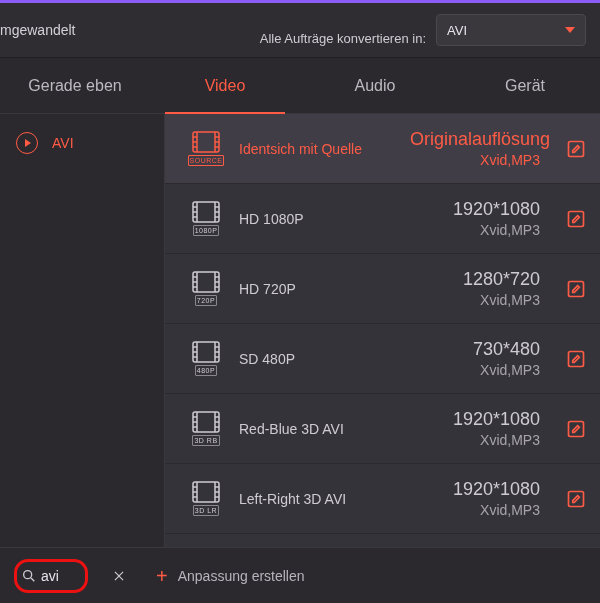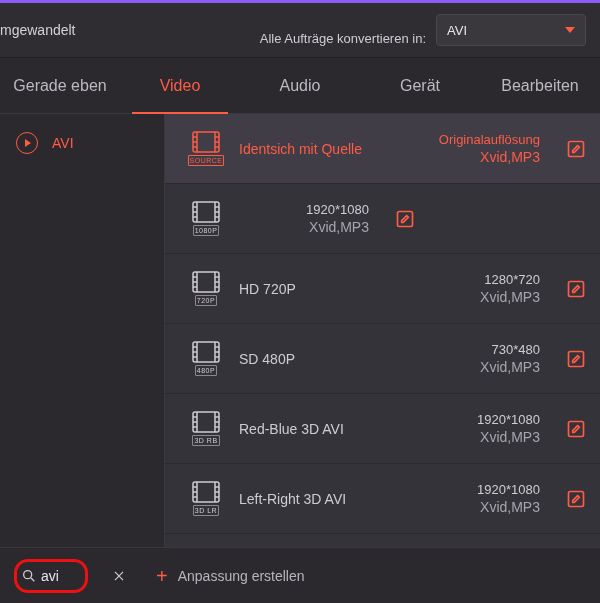--- a/index.html
+++ b/index.html
@@ -26,21 +26,21 @@
   .row.active { background:#403d47; }
   .row.active .row-title { color:#ff5b45; }
   .row.active .row-res { color:#ff5b45; }
   .row.active .film svg { stroke:#ff5b45; }
   .row.active .film-label { color:#ff5b45; border-color:#ff5b45; }
   .film { width:34px; display:flex; flex-direction:column; align-items:center; gap:2px; }
   .film svg { stroke:#cfcbd3; }
   .film-label { font-size:7px; letter-spacing:0.5px; color:#cfcbd3; border:1px solid #8a878e; padding:0 1px; line-height:9px; border-radius:1px; }
   .row-title { flex:1; font-size:14px; color:#cfcbd3; }
   .row-meta { width:130px; text-align:right; display:flex; flex-direction:column; gap:2px; }
-  .row-res { font-size:13px; color:#cfcbd3; }
+  .row-res { font-size:18px; color:#cfcbd3; }
   .row-codec { font-size:14px; color:#a8a4ad; }
   .row.active .row-codec { color:#ff5b45; }
   .edit-btn { width:20px; height:20px; margin-left:10px; cursor:pointer; }
   .edit-btn svg { stroke:#ff5b45; }
   .footer { height:56px; background:#2b292d; border-top:1px solid #3a383d; display:flex; align-items:center; padding:0 14px; gap:14px; }
   .search-wrap { position:relative; display:flex; align-items:center; gap:4px; border:3px solid #e11; border-radius:14px; padding:2px 6px 2px 4px; height:34px; }
   .search-icon { width:16px; height:16px; stroke:#cfcbd3; }
   .search-input { background:transparent; border:none; outline:none; color:#e7e3eb; font-size:14px; width:38px; caret-color:#e7e3eb; }
   .clear-btn { margin-left:8px; width:18px; height:18px; display:flex; align-items:center; justify-content:center; cursor:pointer; }
   .clear-btn svg { stroke:#cfcbd3; }
@@ -70,23 +70,20 @@
       </div>
       <div class="tab active">
         <span>Video</span>
       </div>
       <div class="tab">
         <span>Audio</span>
       </div>
       <div class="tab">
         <span>Gerät</span>
       </div>
-      <div class="tab">
-        <span>Bearbeiten</span>
-      </div>
     </div>
 
   <div class="body">
     <div class="sidebar">
       <div class="side-item">
         <span class="play-icon"></span>
         <span>AVI</span>
       </div>
     </div>
     <div class="list" id="list">
@@ -123,20 +120,21 @@
               <line x1="23" y1="1" x2="23" y2="21"></line>
               <line x1="1" y1="6" x2="5" y2="6"></line>
               <line x1="1" y1="11" x2="5" y2="11"></line>
               <line x1="1" y1="16" x2="5" y2="16"></line>
               <line x1="23" y1="6" x2="27" y2="6"></line>
               <line x1="23" y1="11" x2="27" y2="11"></line>
               <line x1="23" y1="16" x2="27" y2="16"></line>
             </svg>
             <span class="film-label">1080P</span>
           </div>
+          <div class="row-title">HD 1080P</div>
           <div class="row-meta">
             <span class="row-res">1920*1080</span>
             <span class="row-codec">Xvid,MP3</span>
           </div>
           <span class="edit-btn"><svg width="20" height="20" viewBox="0 0 24 24" fill="none" stroke-width="2">
               <rect x="3" y="3" width="18" height="18" rx="2"></rect>
               <path d="M14 8l-6 6v2h2l6-6-2-2z"></path>
             </svg></span>
         </div>
         <div class="row">

